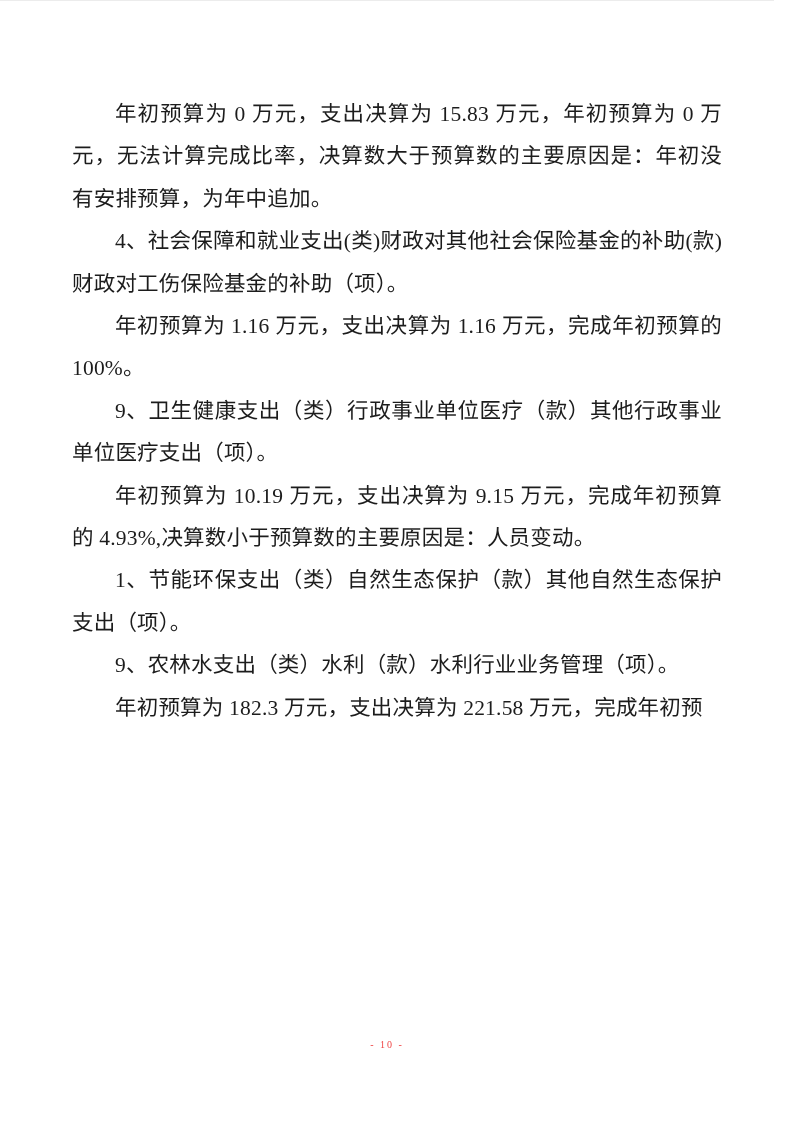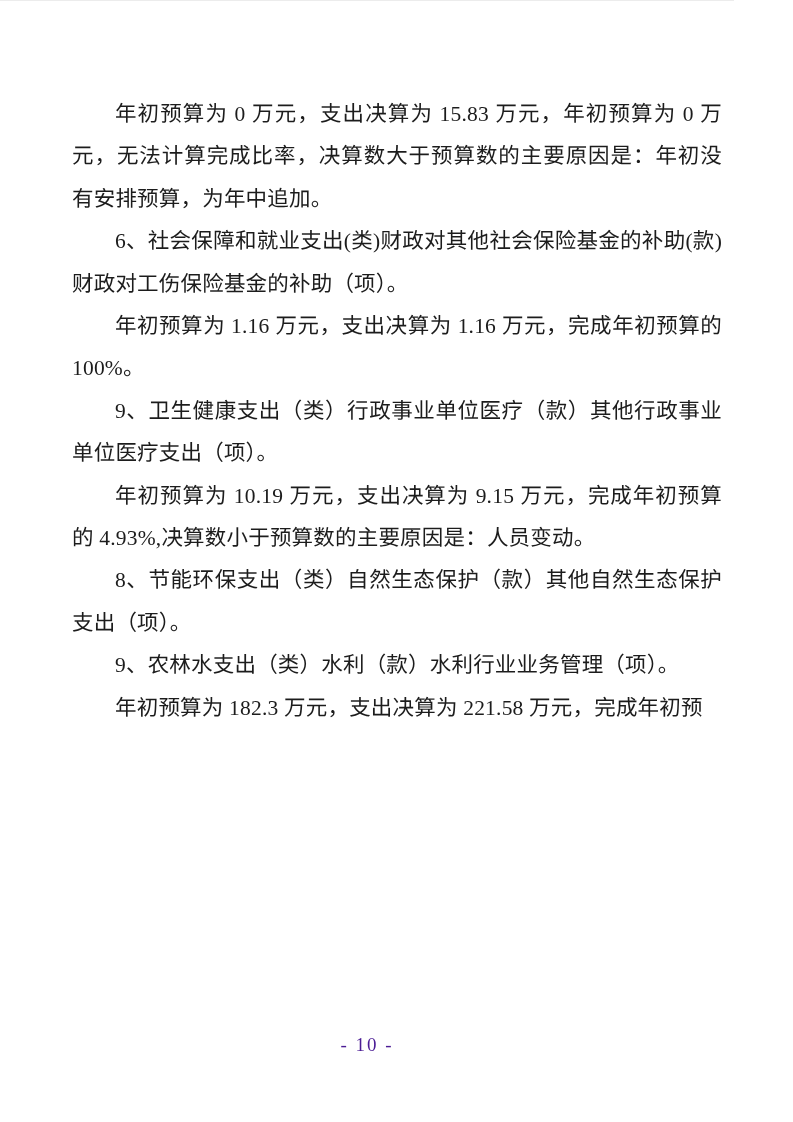--- a/index.html
+++ b/index.html
@@ -8,20 +8,21 @@
     background: #ffffff;
   }
   .page {
     position: relative;
     width: 734px;
     height: 1122px;
     background: #ffffff;
     overflow: hidden;
     border-top: 1px solid #ececec;
     font-family: "Liberation Serif", "DejaVu Serif", serif;
+    padding-left: 40px;
   }
   .content {
     position: absolute;
     left: 72px;
     top: 92px;
     width: 650px;
     color: #1c1c1c;
     font-size: 21.5px;
     line-height: 42.4px;
     text-align: justify;
@@ -32,34 +33,34 @@
     margin: 0;
     padding: 0;
     text-indent: 2em;
   }
   .footer {
     position: absolute;
     left: 0;
     right: 0;
     top: 1034px;
     text-align: center;
-    color: #4c1d95;
-    font-size: 19px;
+    color: #ef4444;
+    font-size: 10px;
     letter-spacing: 2px;
     line-height: 20px;
   }
 </style>
 </head>
 <body>
 
 <div class="page">
   <div class="content">
       <p class="para">年初预算为 0 万元，支出决算为 15.83 万元，年初预算为 0 万元，无法计算完成比率，决算数大于预算数的主要原因是：年初没有安排预算，为年中追加。</p>
-      <p class="para">6、社会保障和就业支出(类)财政对其他社会保险基金的补助(款)财政对工伤保险基金的补助（项）。</p>
+      <p class="para">4、社会保障和就业支出(类)财政对其他社会保险基金的补助(款)财政对工伤保险基金的补助（项）。</p>
       <p class="para">年初预算为 1.16 万元，支出决算为 1.16 万元，完成年初预算的 100%。</p>
       <p class="para">9、卫生健康支出（类）行政事业单位医疗（款）其他行政事业单位医疗支出（项）。</p>
       <p class="para">年初预算为 10.19 万元，支出决算为 9.15 万元，完成年初预算的 4.93%,决算数小于预算数的主要原因是：人员变动。</p>
-      <p class="para">8、节能环保支出（类）自然生态保护（款）其他自然生态保护支出（项）。</p>
+      <p class="para">1、节能环保支出（类）自然生态保护（款）其他自然生态保护支出（项）。</p>
       <p class="para">9、农林水支出（类）水利（款）水利行业业务管理（项）。</p>
       <p class="para">年初预算为 182.3 万元，支出决算为 221.58 万元，完成年初预</p>
     </div>
   <div class="footer">- 10 -</div>
 </div>
 
 </body></html>

